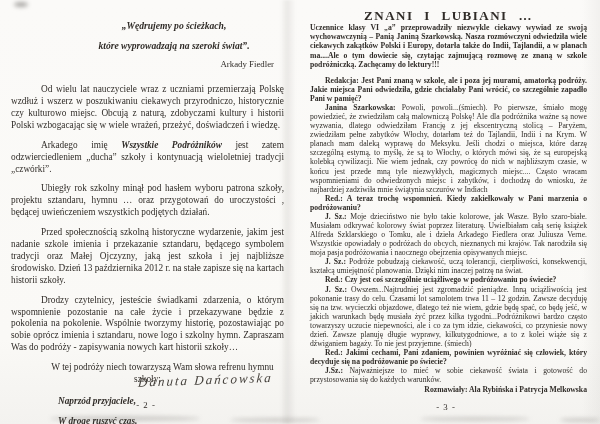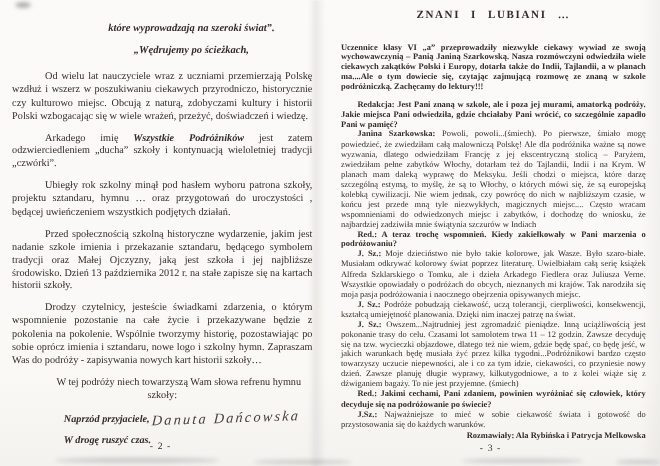--- a/index.html
+++ b/index.html
@@ -48,39 +48,40 @@
   }
   .pageno{position:absolute;bottom:13px;left:0;width:100%;text-align:center;font-size:8.8px;letter-spacing:1px;}
   
   .page-right{
     position:absolute;left:292px;top:0;width:308px;height:424px;
     box-sizing:border-box;padding:8px 13px 0 18px;
     font-size:7.7px;line-height:1.18;text-align:justify;
     overflow:hidden;
   }
   .article-title{
-    text-align:center;font-weight:bold;font-size:10px;
-    letter-spacing:1.5px;word-spacing:6px;margin:0 0 18px 0;
+    text-align:center;font-weight:bold;font-size:13px;
+    letter-spacing:1.5px;word-spacing:6px;margin:0 0 0 0;
   }
   .intro{font-weight:bold;margin:0 0 7px 0;}
   .qa{margin:0;}
   .qa .speaker{font-weight:bold;padding-left:15px;}
   .qa.q{font-weight:bold;}
   .byline{text-align:right;font-weight:bold;margin:1px 0 0 0;}
   .pageno-r{position:absolute;bottom:12px;left:0;width:100%;text-align:center;font-size:8.8px;letter-spacing:1px;}
 </style>
 </head>
 <body>
 
 <div class="scan">
 
   <div class="page-left">
     <div class="quote">
+      <p class="quote-line">„Wędrujemy po ścieżkach,</p>
       <p class="quote-line">które wyprowadzają na szeroki świat”.</p>
-      <p class="quote-line">„Wędrujemy po ścieżkach,</p>
+      <p class="quote-author">Arkady Fiedler</p>
     </div>
 
     <p class="para">Od wielu lat nauczyciele wraz z uczniami przemierzają Polskę wzdłuż i wszerz w poszukiwaniu ciekawych przyrodniczo, historycznie czy kulturowo miejsc. Obcują z naturą, zdobyczami kultury i historii Polski wzbogacając się w wiele wrażeń, przeżyć, doświadczeń i wiedzę.</p>
     <p class="para"><span>Arkadego imię </span><span class="emph">Wszystkie Podróżników</span><span> jest zatem odzwierciedleniem „ducha” szkoły i kontynuacją wieloletniej tradycji „czwórki”.</span></p>
     <p class="para">Ubiegły rok szkolny minął pod hasłem wyboru patrona szkoły, projektu sztandaru, hymnu … oraz przygotowań do uroczystości , będącej uwieńczeniem wszystkich podjętych działań.</p>
     <p class="para">Przed społecznością szkolną historyczne wydarzenie, jakim jest nadanie szkole imienia i przekazanie sztandaru, będącego symbolem tradycji oraz Małej Ojczyzny, jaką jest szkoła i jej najbliższe środowisko. Dzień 13 października 2012 r. na stałe zapisze się na kartach historii szkoły.</p>
     <p class="para">Drodzy czytelnicy, jesteście świadkami zdarzenia, o którym wspomnienie pozostanie na całe życie i przekazywane będzie z pokolenia na pokolenie. Wspólnie tworzymy historię, pozostawiając po sobie oprócz imienia i sztandaru, nowe logo i szkolny hymn. Zapraszam Was do podróży - zapisywania nowych kart historii szkoły…</p>
 
     <p class="hymn-intro">W tej podróży niech towarzyszą Wam słowa refrenu hymnu szkoły:</p>
     <p class="hymn-line">Naprzód przyjaciele,</p>
@@ -92,20 +93,21 @@
 
   <div class="page-right">
     <h1 class="article-title">ZNANI I LUBIANI …</h1>
     <p class="intro">Uczennice klasy VI „a” przeprowadziły niezwykle ciekawy wywiad ze swoją wychowawczynią – Panią Janiną Szarkowską. Nasza rozmówczyni odwiedziła wiele ciekawych zakątków Polski i Europy, dotarła także do Indii, Tajlandii, a w planach ma....Ale o tym dowiecie się, czytając zajmującą rozmowę ze znaną w szkole podróżniczką. Zachęcamy do lektury!!!</p>
 
     <p class="qa q"><span class="speaker">Redakcja:</span><span> Jest Pani znaną w szkole, ale i poza jej murami, amatorką podróży. Jakie miejsca Pani odwiedziła, gdzie chciałaby Pani wrócić, co szczególnie zapadło Pani w pamięć?</span></p>
     <p class="qa a"><span class="speaker">Janina Szarkowska:</span><span> Powoli, powoli...(śmiech). Po pierwsze, śmiało mogę powiedzieć, że zwiedziłam całą malowniczą Polskę! Ale dla podróżnika ważne są nowe wyzwania, dlatego odwiedziłam Francję z jej ekscentryczną stolicą – Paryżem, zwiedziłam pełne zabytków Włochy, dotarłam też do Tajlandii, Indii i na Krym. W planach mam daleką wyprawę do Meksyku. Jeśli chodzi o miejsca, które darzę szczególną estymą, to myślę, że są to Włochy, o których mówi się, że są europejską kolebką cywilizacji. Nie wiem jednak, czy powrócę do nich w najbliższym czasie, w końcu jest przede mną tyle niezwykłych, magicznych miejsc.... Często wracam wspomnieniami do odwiedzonych miejsc i zabytków, i dochodzę do wniosku, że najbardziej zadziwiła mnie świątynia szczurów w Indiach</span></p>
     <p class="qa q"><span class="speaker">Red.:</span><span> A teraz trochę wspomnień. Kiedy zakiełkowały w Pani marzenia o podróżowaniu?</span></p>
     <p class="qa a"><span class="speaker">J. Sz.:</span><span> Moje dzieciństwo nie było takie kolorowe, jak Wasze. Było szaro-białe. Musiałam odkrywać kolorowy świat poprzez literaturę. Uwielbiałam całą serię książek Alfreda Szklarskiego o Tomku, ale i dzieła Arkadego Fiedlera oraz Juliusza Verne. Wszystkie opowiadały o podróżach do obcych, nieznanych mi krajów. Tak narodziła się moja pasja podróżowania i naocznego obejrzenia opisywanych miejsc.</span></p>
     <p class="qa a"><span class="speaker">J. Sz.:</span><span> Podróże pobudzają ciekawość, uczą tolerancji, cierpliwości, konsekwencji, kształcą umiejętność planowania. Dzięki nim inaczej patrzę na świat.</span></p>
+    <p class="qa q"><span class="speaker">Red.:</span><span> Czy jest coś szczególnie uciążliwego w podróżowaniu po świecie?</span></p>
     <p class="qa a"><span class="speaker">J. Sz.:</span><span> Owszem...Najtrudniej jest zgromadzić pieniądze. Inną uciążliwością jest pokonanie trasy do celu. Czasami lot samolotem trwa 11 – 12 godzin. Zawsze decyduję się na tzw. wycieczki objazdowe, dlatego też nie wiem, gdzie będę spać, co będę jeść, w jakich warunkach będę musiała żyć przez kilka tygodni...Podróżnikowi bardzo często towarzyszy uczucie niepewności, ale i co za tym idzie, ciekawości, co przyniesie nowy dzień. Zawsze planuję długie wyprawy, kilkutygodniowe, a to z kolei wiąże się z dźwiganiem bagaży. To nie jest przyjemne. (śmiech)</span></p>
     <p class="qa q"><span class="speaker">Red.:</span><span> Jakimi cechami, Pani zdaniem, powinien wyróżniać się człowiek, który decyduje się na podróżowanie po świecie?</span></p>
     <p class="qa a"><span class="speaker">J.Sz.:</span><span> Najważniejsze to mieć w sobie ciekawość świata i gotowość do przystosowania się do każdych warunków.</span></p>
 
     <p class="byline">Rozmawiały: Ala Rybińska i Patrycja Melkowska</p>
     <div class="pageno-r">- 3 -</div>
   </div>
 
   <div class="gutter"></div>
   <div class="edge-shade"></div>

